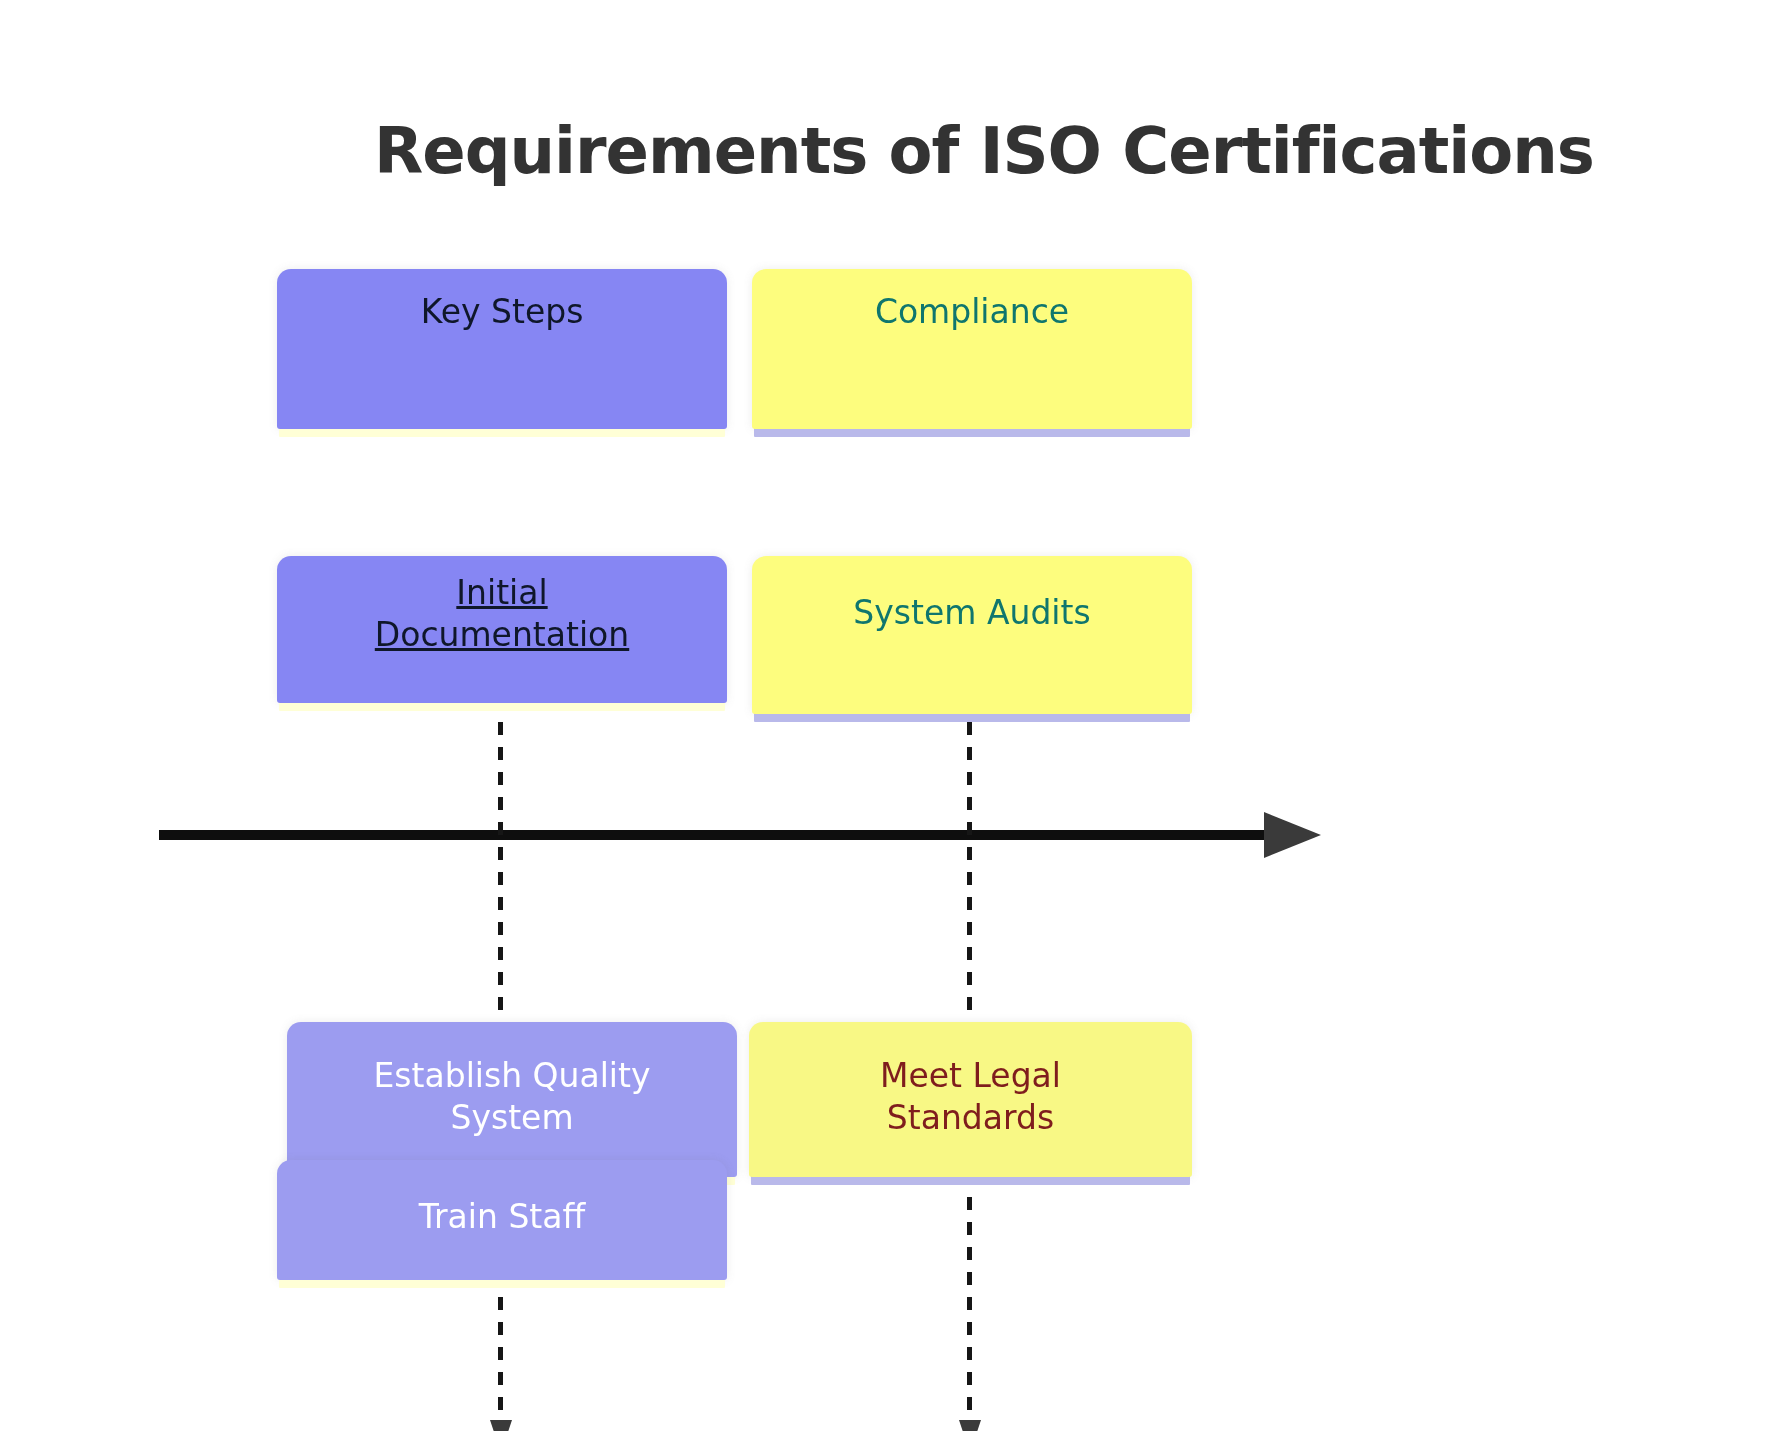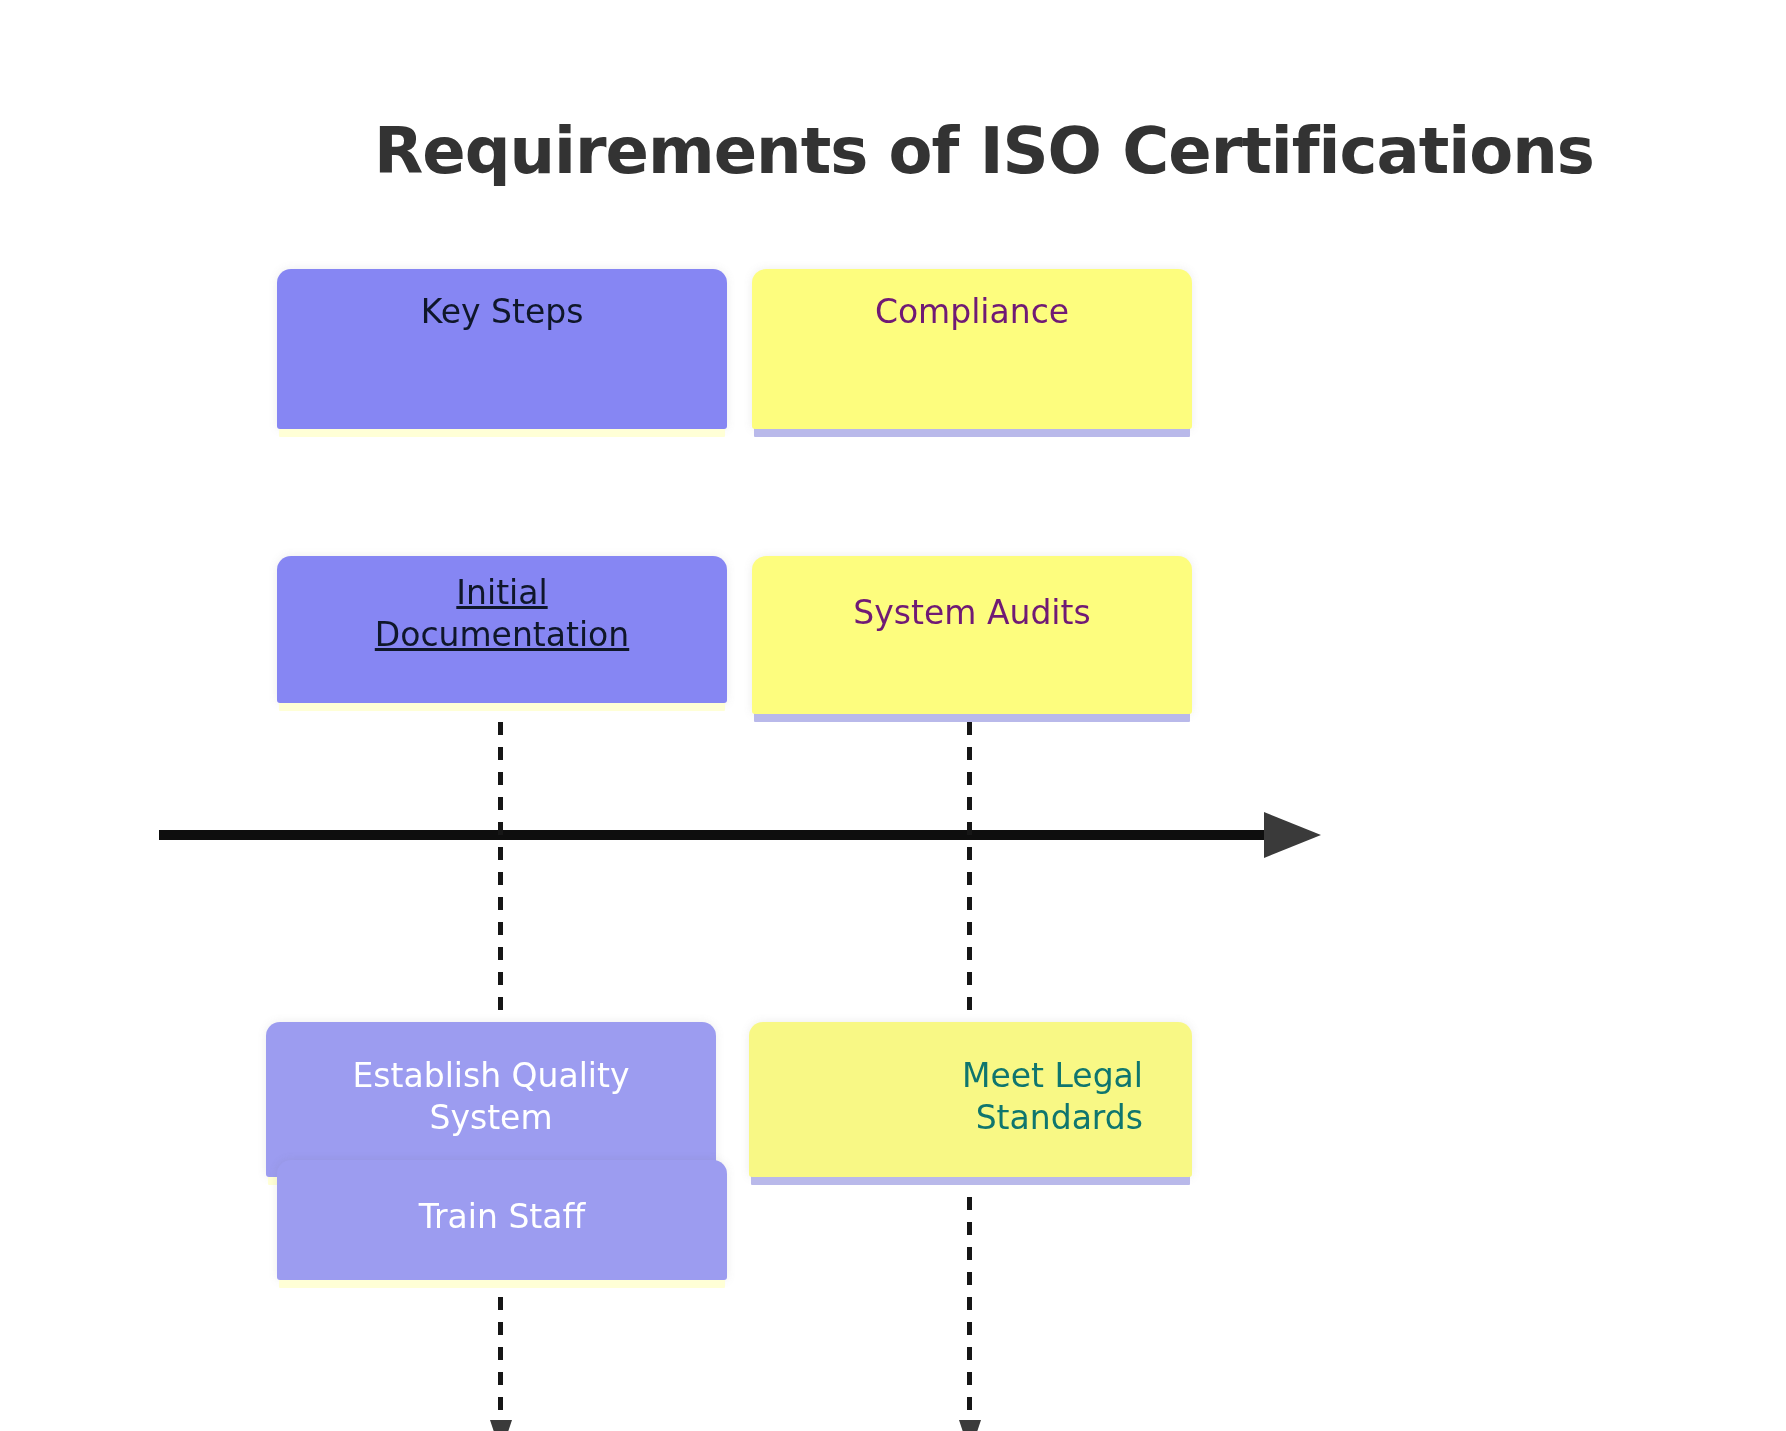--- a/index.html
+++ b/index.html
@@ -47,28 +47,27 @@
     color: #0f172a;
     box-shadow: 0 10px 0 -2px #ffffd6, 0 0 10px rgba(110,110,110,0.12);
   }
   .box.purple-light {
     background: #9c9cf0;
     color: #ffffff;
     box-shadow: 0 10px 0 -2px #ffffd6, 0 0 10px rgba(110,110,110,0.12);
   }
   .box.yellow {
     background: #fdfd7e;
-    color: #701a75;
+    color: #0f766e;
     box-shadow: 0 10px 0 -2px #b9b9ea, 0 0 10px rgba(110,110,110,0.12);
   }
   .box.yellow-light {
     background: #f8f885;
-    color: #0f766e;
+    color: #7f1d1d;
     box-shadow: 0 10px 0 -2px #b9b9ea, 0 0 10px rgba(110,110,110,0.12);
-    text-align: right;
   }
 
   
   .box.r1 { padding-bottom: 74px; }
   .box.r2a { padding-bottom: 32px; }
   .box.r2b { padding-bottom: 44px; }
   .box.r3 { padding-bottom: 6px; }
   .box.r4 { padding-bottom: 6px; }
 
   .dashed-line {
@@ -138,21 +137,21 @@
   </div>
 
   <div class="box purple r2a" style="left:213px; top:492px; width:450px; height:147px;text-decoration:underline;">
     <span class="box-label">Initial Documentation</span>
   </div>
 
   <div class="box yellow r2b" style="left:688px; top:492px; width:440px; height:158px;">
     <span class="box-label">System Audits</span>
   </div>
 
-  <div class="box purple-light r3" style="left:202px; top:958px; width:450px; height:155px;">
+  <div class="box purple-light r3" style="left:223px; top:958px; width:450px; height:155px;">
     <span class="box-label">Establish Quality System</span>
   </div>
 
   <div class="box yellow-light r3" style="left:685px; top:958px; width:443px; height:155px;">
     <span class="box-label">Meet Legal Standards</span>
   </div>
 
   <div class="box purple-light r4" style="left:213px; top:1096px; width:450px; height:120px;">
     <span class="box-label">Train Staff</span>
   </div>

